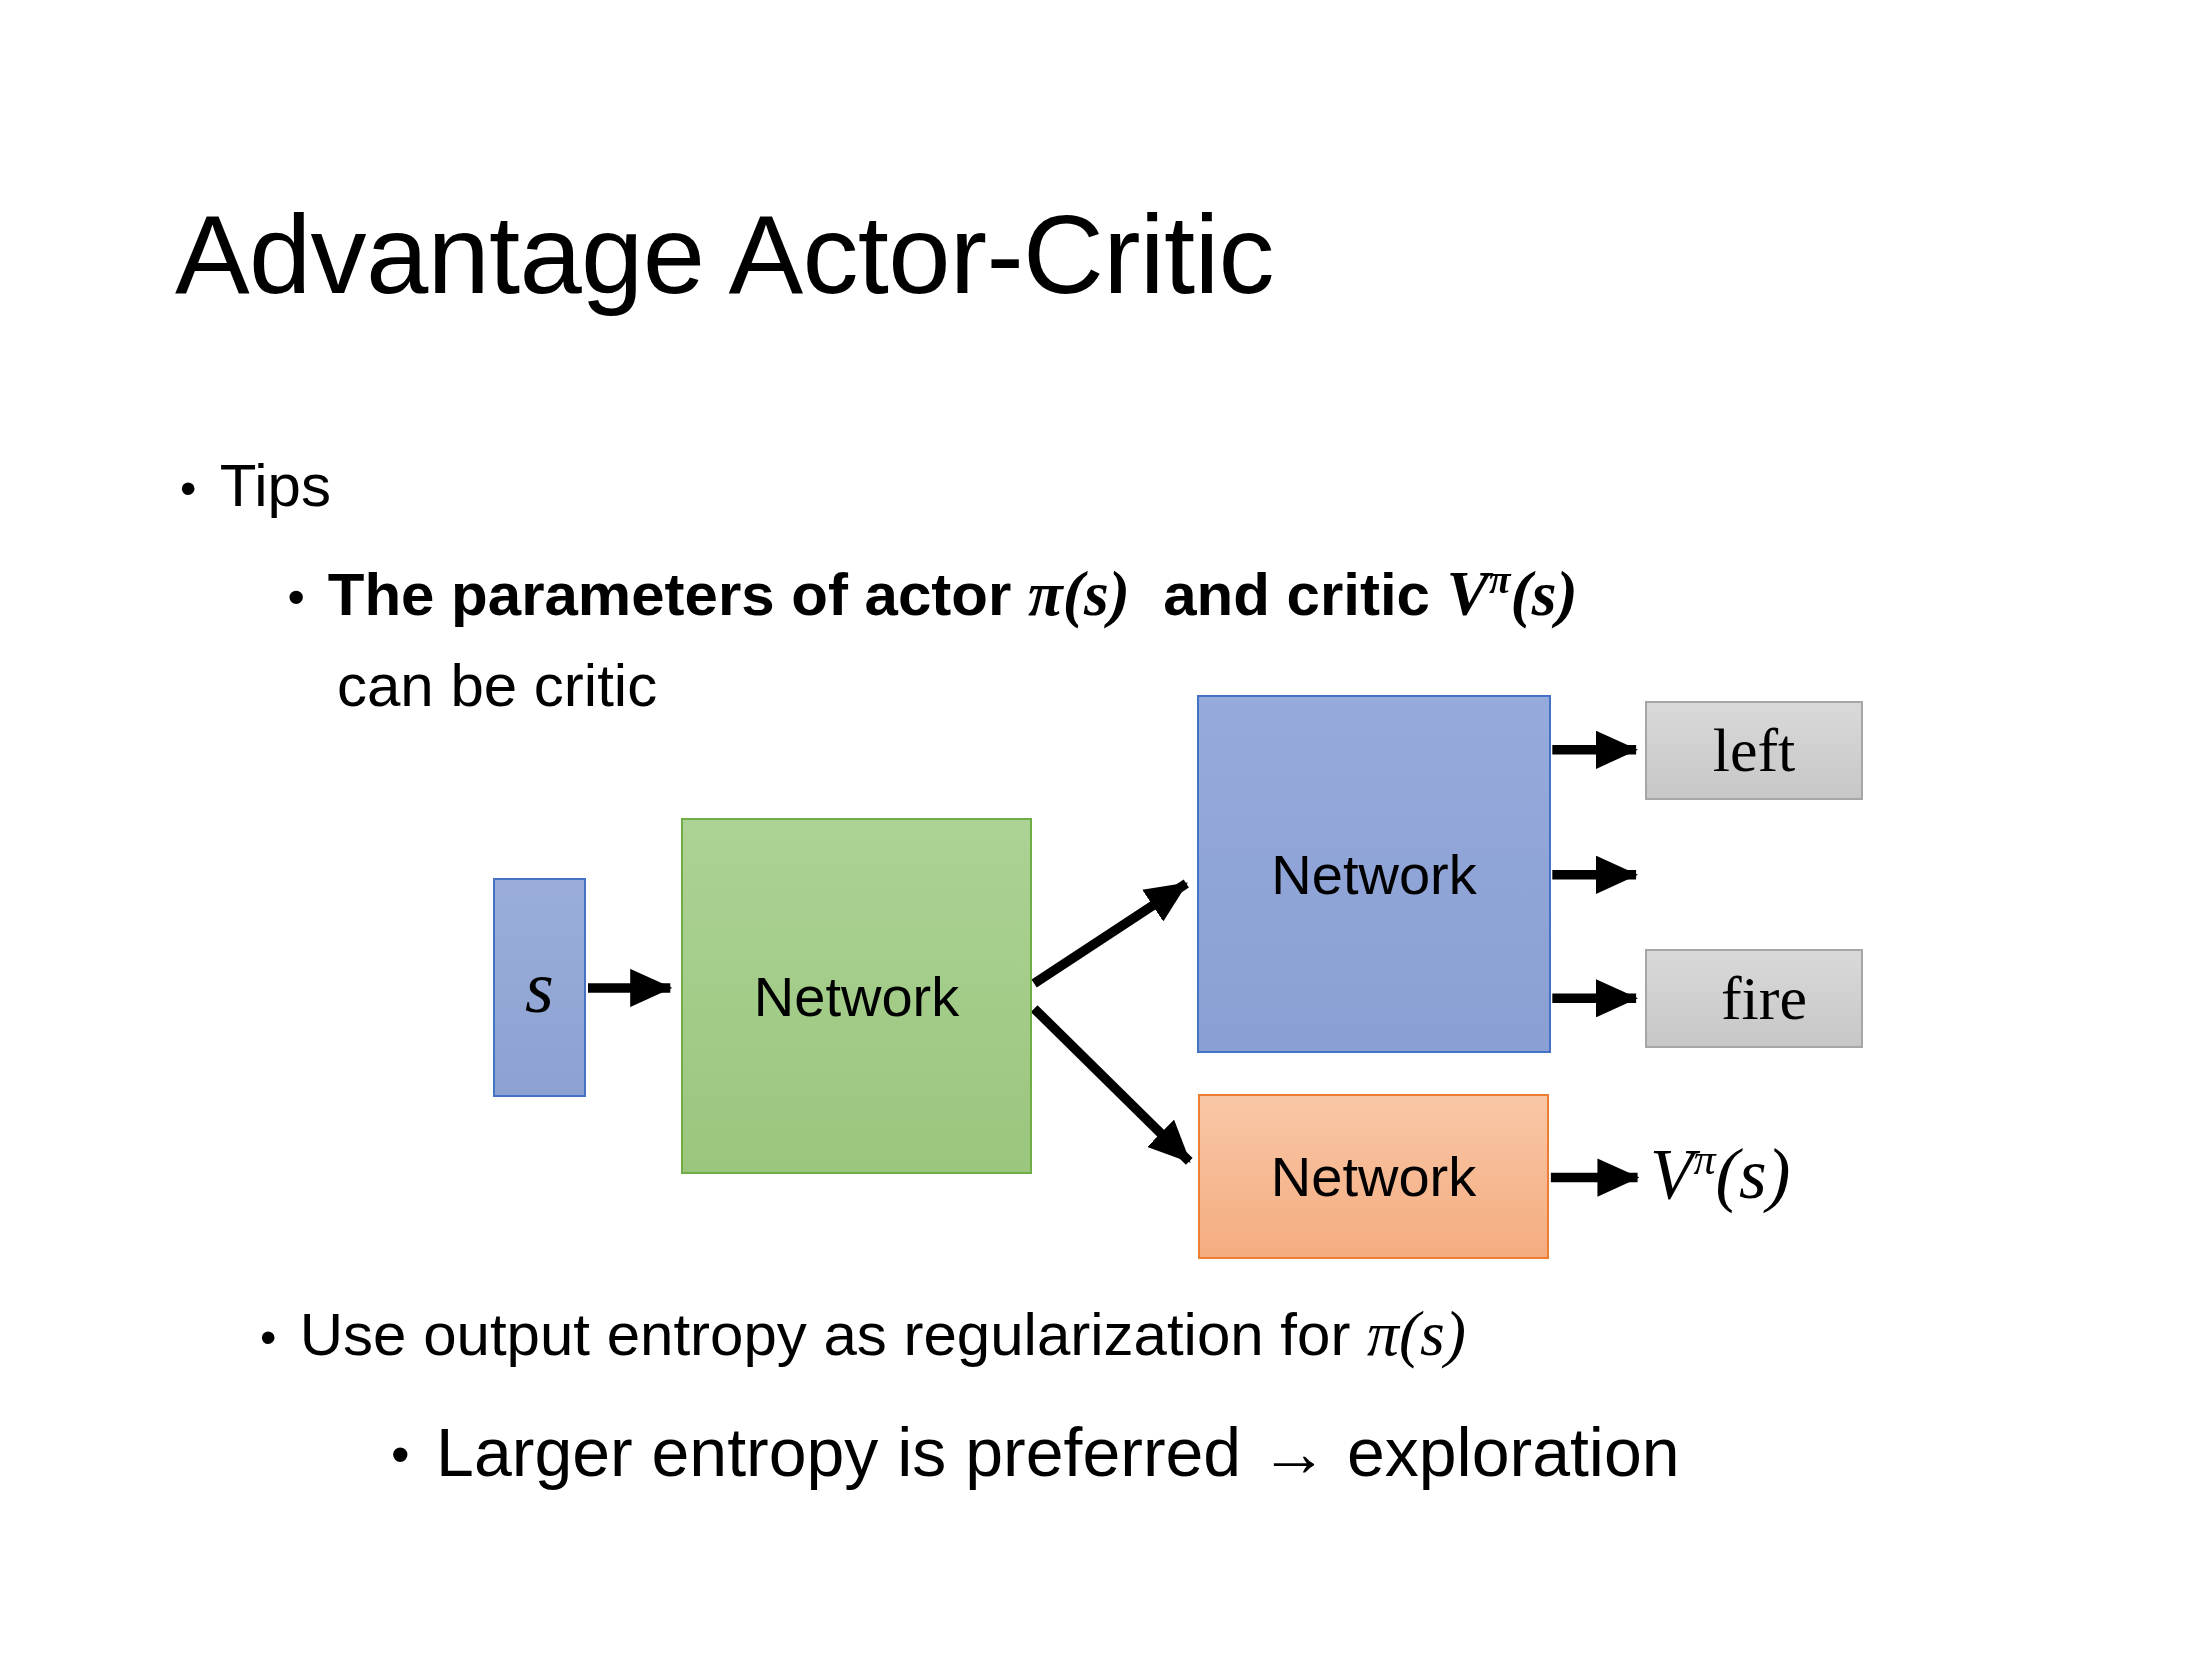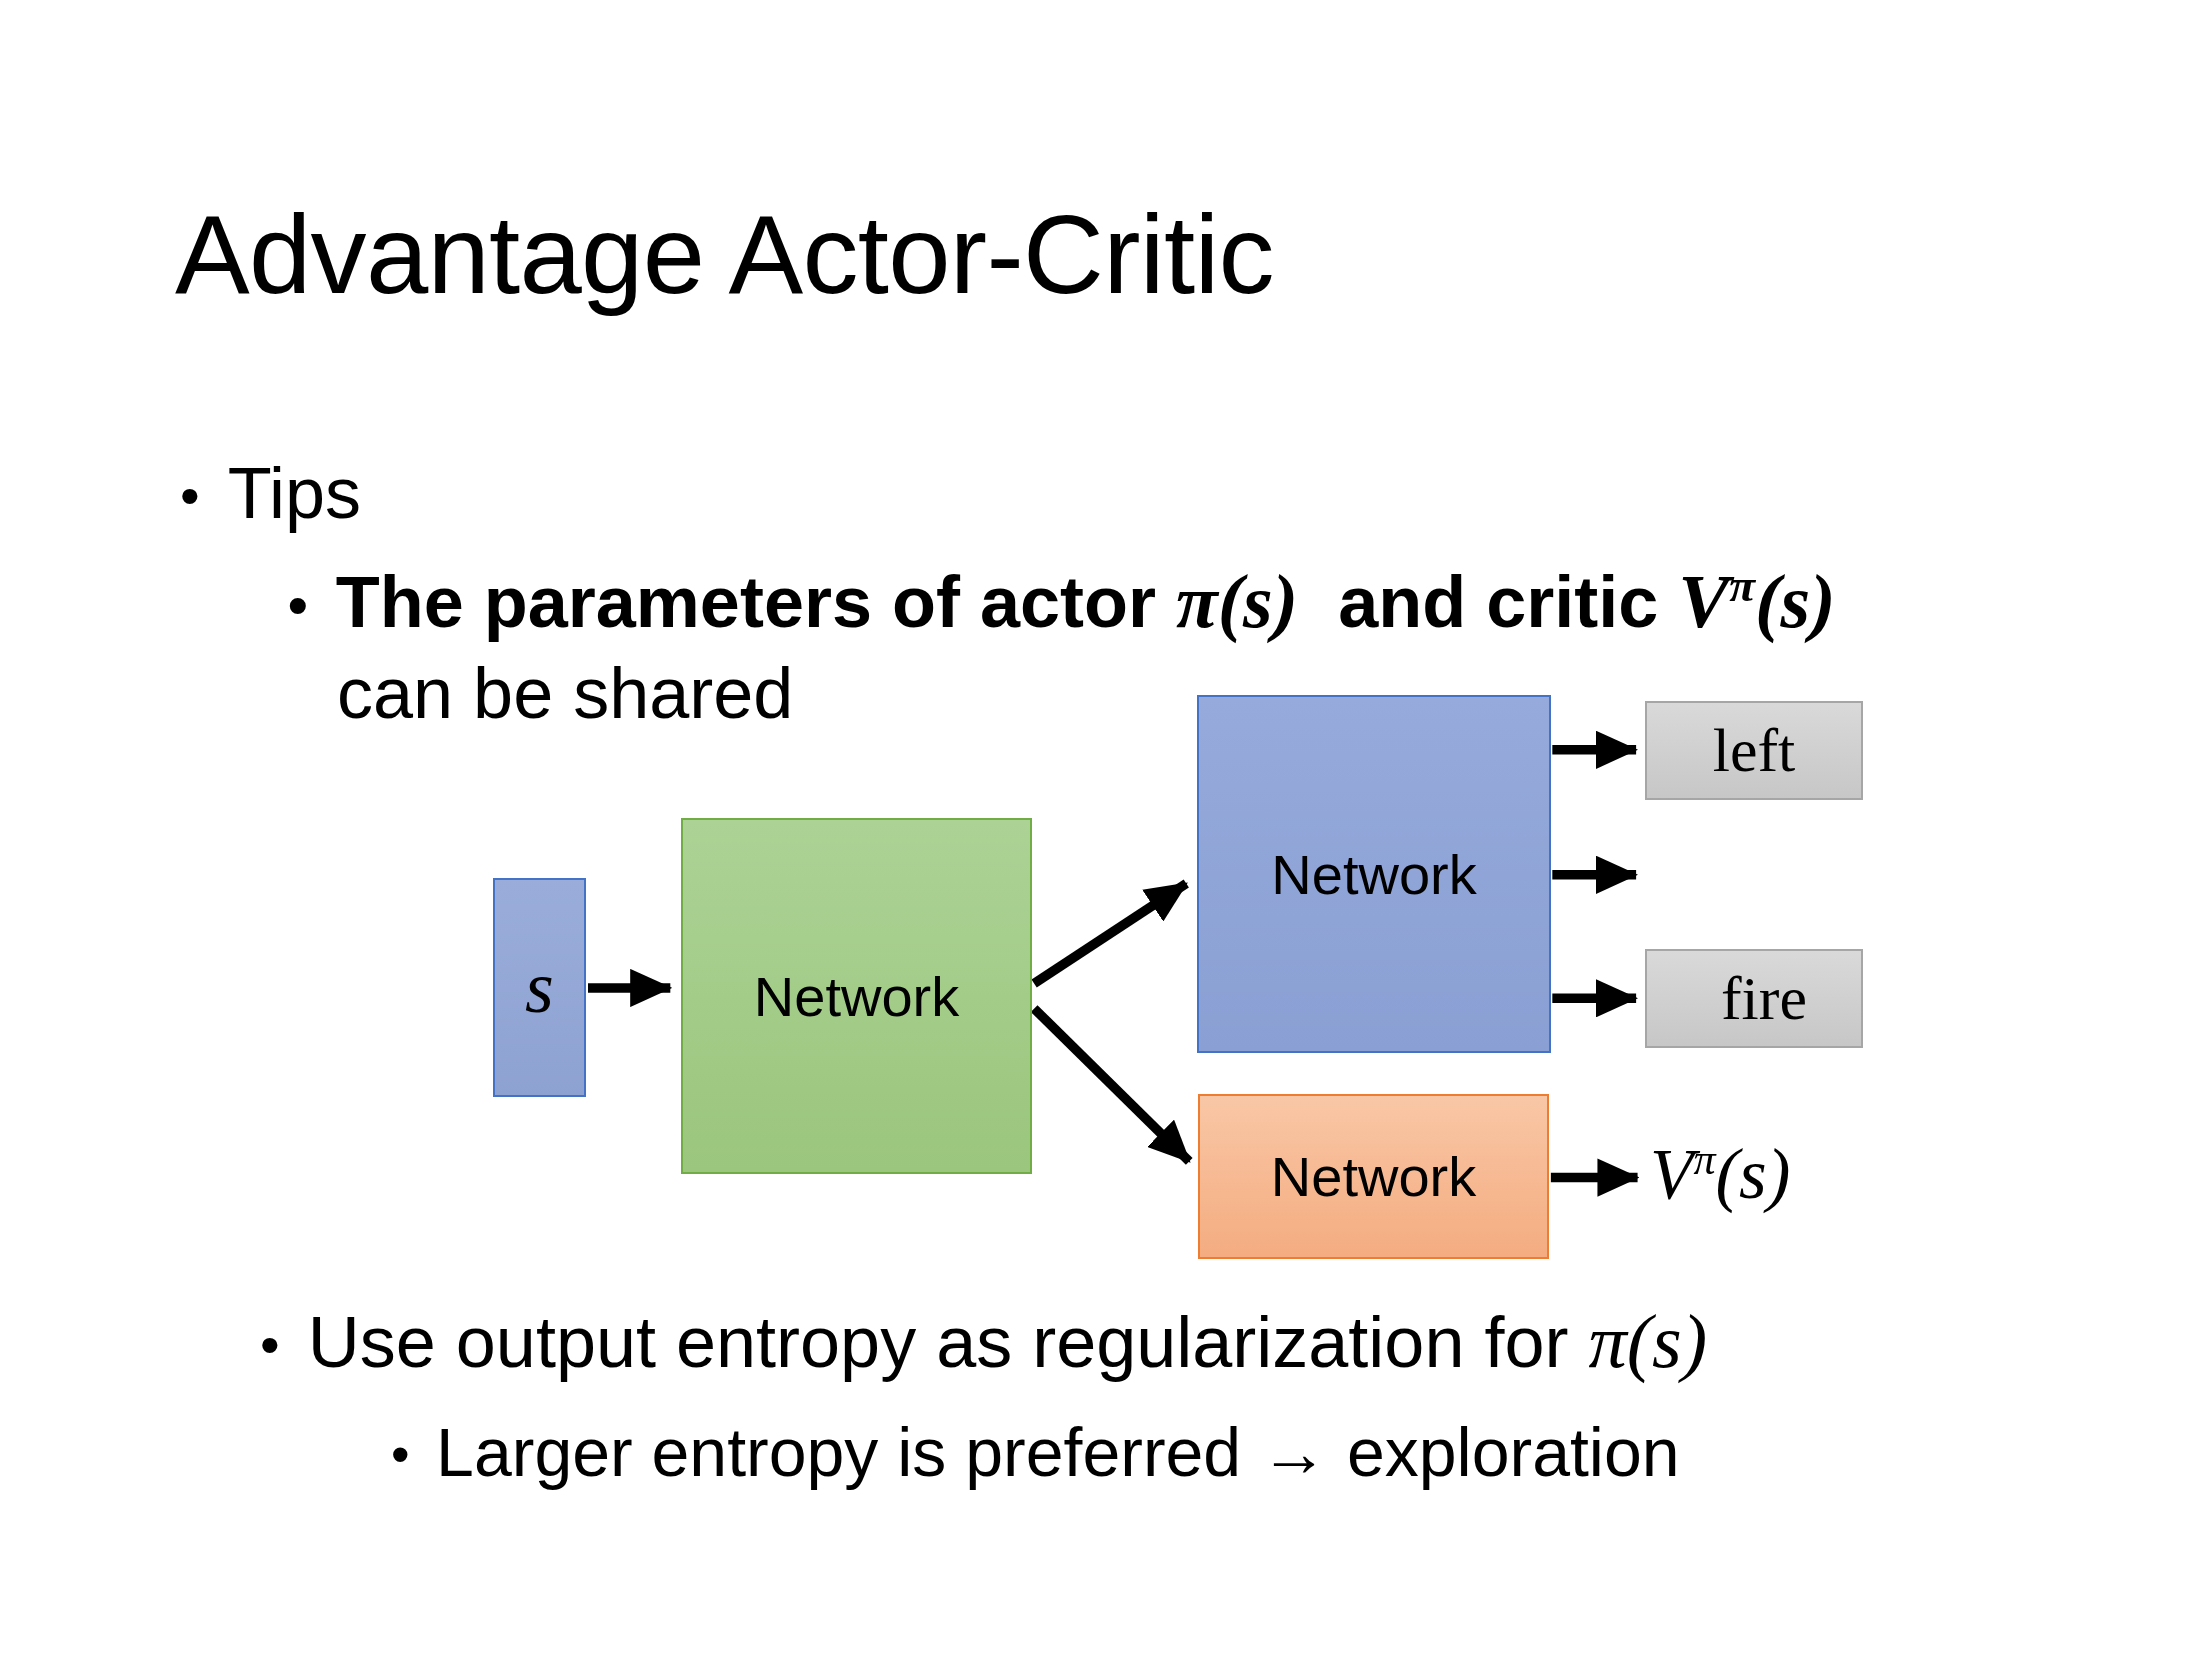--- a/index.html
+++ b/index.html
@@ -5,21 +5,21 @@
   html,body{margin:0;padding:0;background:#ffffff;}
   #slide{
     position:relative;width:2205px;height:1544px;background:#ffffff;
     font-family:"Liberation Sans",sans-serif;color:#000;overflow:hidden;
   }
   .title{
     position:absolute;left:175px;top:185px;margin:0;
     font-size:112px;font-weight:400;letter-spacing:-0.7px;line-height:1.25;white-space:nowrap;
   }
   .line{position:absolute;line-height:1.25;white-space:nowrap;}
-  .fs1{font-size:72px;text-align:center;}
+  .fs1{font-size:60px;text-align:center;}
   .fs3{font-size:68px;}
   .bullet{display:inline-block;font-size:0.78em;margin-right:0.5em;transform:translateY(-0.05em);}
   .math{font-family:"Liberation Serif",serif;font-style:italic;font-size:1.06em;}
   .msup{font-size:0.62em;vertical-align:0.55em;}
   .box{
     position:absolute;display:flex;align-items:center;justify-content:center;
     box-sizing:border-box;text-align:center;
   }
   #state-box{left:493px;top:878px;width:93px;height:219px;
     background:linear-gradient(180deg,#9aadda 0%,#8ea2d2 100%);border:2.2px solid #4472c4;}
@@ -52,21 +52,21 @@
 
   <div class="line fs1" style="left:180px;top:448px;">
     <span class="bullet">•</span><span>Tips</span>
   </div>
 
   <div class="line fs1" style="left:288px;top:554px;font-weight:bold;">
     <span class="bullet">•</span><span>The parameters of actor&nbsp;</span><span class="math">π(s)</span><span>&nbsp;&nbsp;and critic&nbsp;</span><span class="math"><span>V</span><span class="msup">π</span><span>(s)</span></span>
   </div>
 
   <div class="line fs1" style="left:337px;top:648px;">
-    <span>can be shared</span>
+    <span>can be critic</span>
   </div>
 
   <svg id="arrow-layer" viewBox="0 0 3000 2250" xmlns="http://www.w3.org/2000/svg">
     <defs>
       <marker id="ah" markerUnits="strokeWidth" markerWidth="4.4" markerHeight="4" refX="4.2" refY="2" orient="auto">
         <path d="M0,0 L4.4,2 L0,4 Z" fill="#000"></path>
       </marker>
     </defs>
     <line x1="800" y1="1344" x2="912" y2="1344" stroke="#000" stroke-width="13" marker-end="url(#ah)"></line>
     <line x1="1407" y1="1338" x2="1614" y2="1202" stroke="#000" stroke-width="13" marker-end="url(#ah)"></line>

